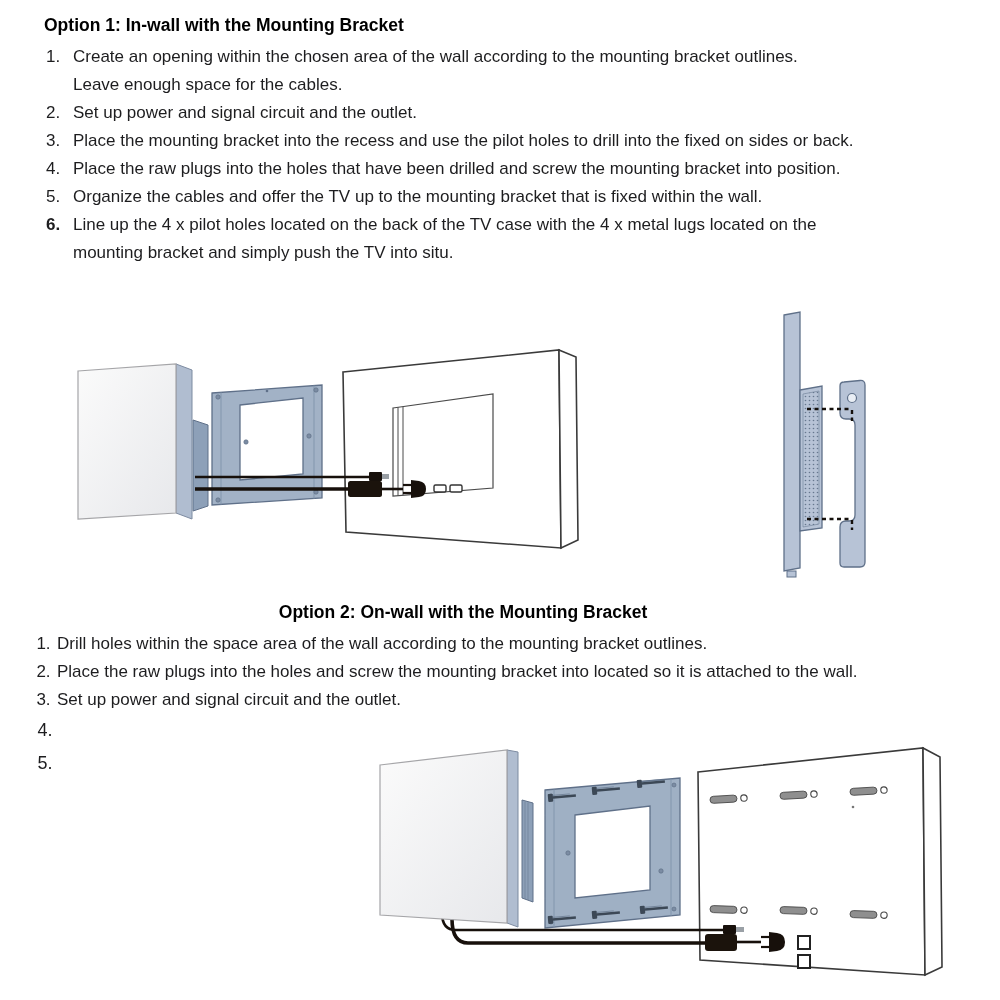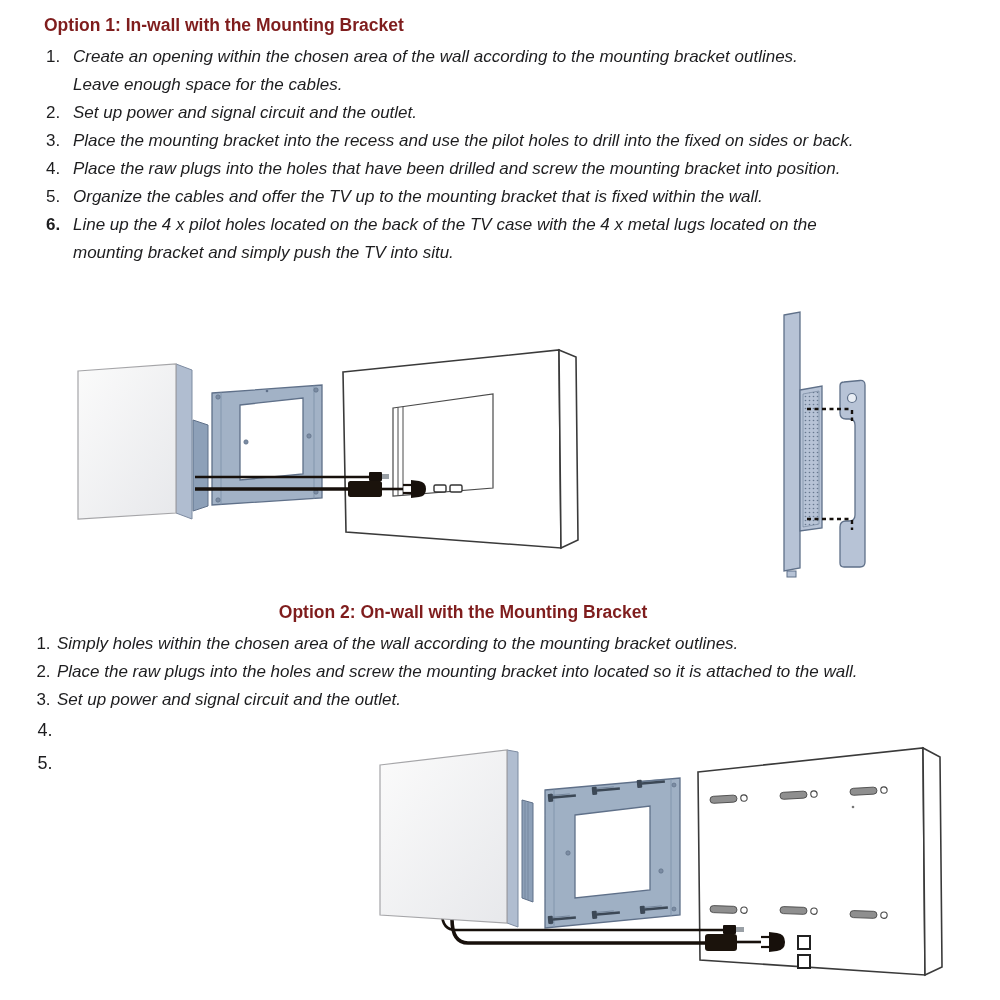--- a/index.html
+++ b/index.html
@@ -3,26 +3,26 @@
 <meta charset="utf-8">
 <style>
   html,body{margin:0;padding:0;background:#fff;}
   body{width:1000px;height:1000px;font-family:"Liberation Sans",sans-serif;color:#1d1d1f;}
   .page{position:relative;width:1000px;height:1000px;overflow:hidden;background:#ffffff;}
 
   .section{position:absolute;}
   #option1{left:44px;top:13px;width:850px;}
   #option2{left:28px;top:600px;width:870px;text-align:center;}
 
-  h2.heading{font-size:17.5px;line-height:24px;font-weight:700;margin:0 0 6px 0;color:#7f1d1d;}
+  h2.heading{font-size:17.5px;line-height:24px;font-weight:700;margin:0 0 6px 0;color:#000000;}
 
   ol.steps{list-style:none;margin:0;padding:0 0 0 2px;font-size:17px;line-height:28px;}
   ol.steps li{display:flex;align-items:flex-start;}
   ol.steps .num{flex:0 0 27px;}
-  ol.steps .txt{flex:0 1 auto;max-width:812px;white-space:pre-line;font-style:italic;}
+  ol.steps .txt{flex:0 1 auto;max-width:812px;white-space:pre-line;}
   #option2-steps .txt{max-width:815px;}
 
   
   #option1-steps li:nth-child(6) .num{font-weight:700;}
 
   
   #option2-steps li:nth-child(n+4){font-size:18px;line-height:33px;}
   #option2-steps li:nth-child(n+4) .num{flex:0 0 30px;}
   #option2-steps li:nth-child(n+4) .txt{max-width:300px;}
 
@@ -138,21 +138,21 @@
           <path d="M792 225 V 235"></path>
       </g>
     </g>
   </svg>
 
   <div class="section" id="option2">
     <h2 class="heading">Option 2: On-wall with the Mounting Bracket</h2>
     <ol class="steps" id="option2-steps">
   <li class="step">
     <span class="num">1.</span>
-    <span class="txt">Simply holes within the chosen area of the wall according to the mounting bracket outlines.</span>
+    <span class="txt">Drill holes within the space area of the wall according to the mounting bracket outlines.</span>
   </li>
 
   <li class="step">
     <span class="num">2.</span>
     <span class="txt">Place the raw plugs into the holes and screw the mounting bracket into located so it is attached to the wall.</span>
   </li>
 
   <li class="step">
     <span class="num">3.</span>
     <span class="txt">Set up power and signal circuit and the outlet.</span>

